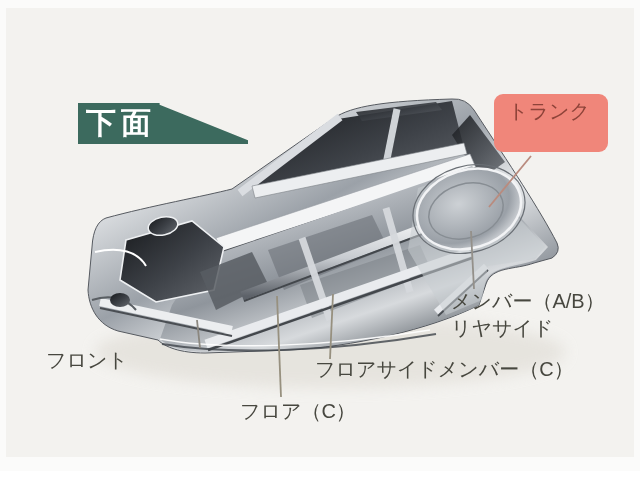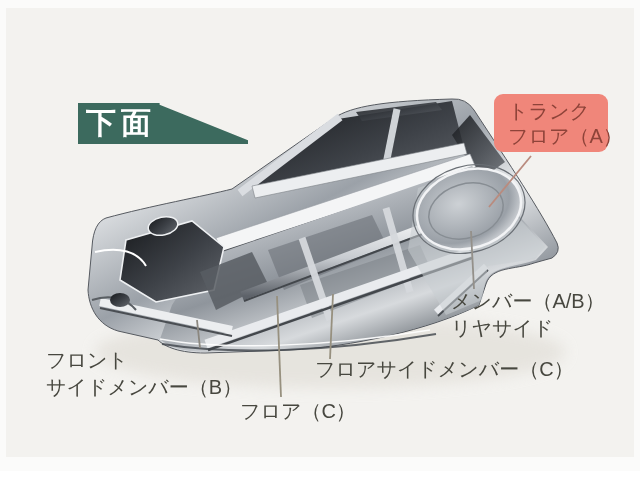--- a/index.html
+++ b/index.html
@@ -174,34 +174,32 @@
       <line x1="277" y1="296" x2="281" y2="397" stroke="#97907f" stroke-width="1.8"></line>
       <line x1="197" y1="320" x2="200" y2="348" stroke="#8b877f" stroke-width="1.8"></line>
     </g>
   </svg>
 
   <div class="view-tag"></div>
   <div class="view-tag-text">下面</div>
 
   <div class="callout">
     <div>トランク</div>
-    <div>フロア（A）</div>
   </div>
 
   <div class="lbl lbl-rear">
     <div>メンバー（A/B）</div>
     <div>リヤサイド</div>
   </div>
 
   <div class="lbl lbl-floorside">フロアサイドメンバー（C）</div>
 
   <div class="lbl lbl-floor">フロア（C）</div>
 
   <div class="lbl lbl-front">
     <div>フロント</div>
-    <div>サイドメンバー（B）</div>
   </div>
 
   <div class="edge top"></div>
   <div class="edge bottom"></div>
   <div class="edge left"></div>
   <div class="edge right"></div>
 </div>
 
 </body></html>

